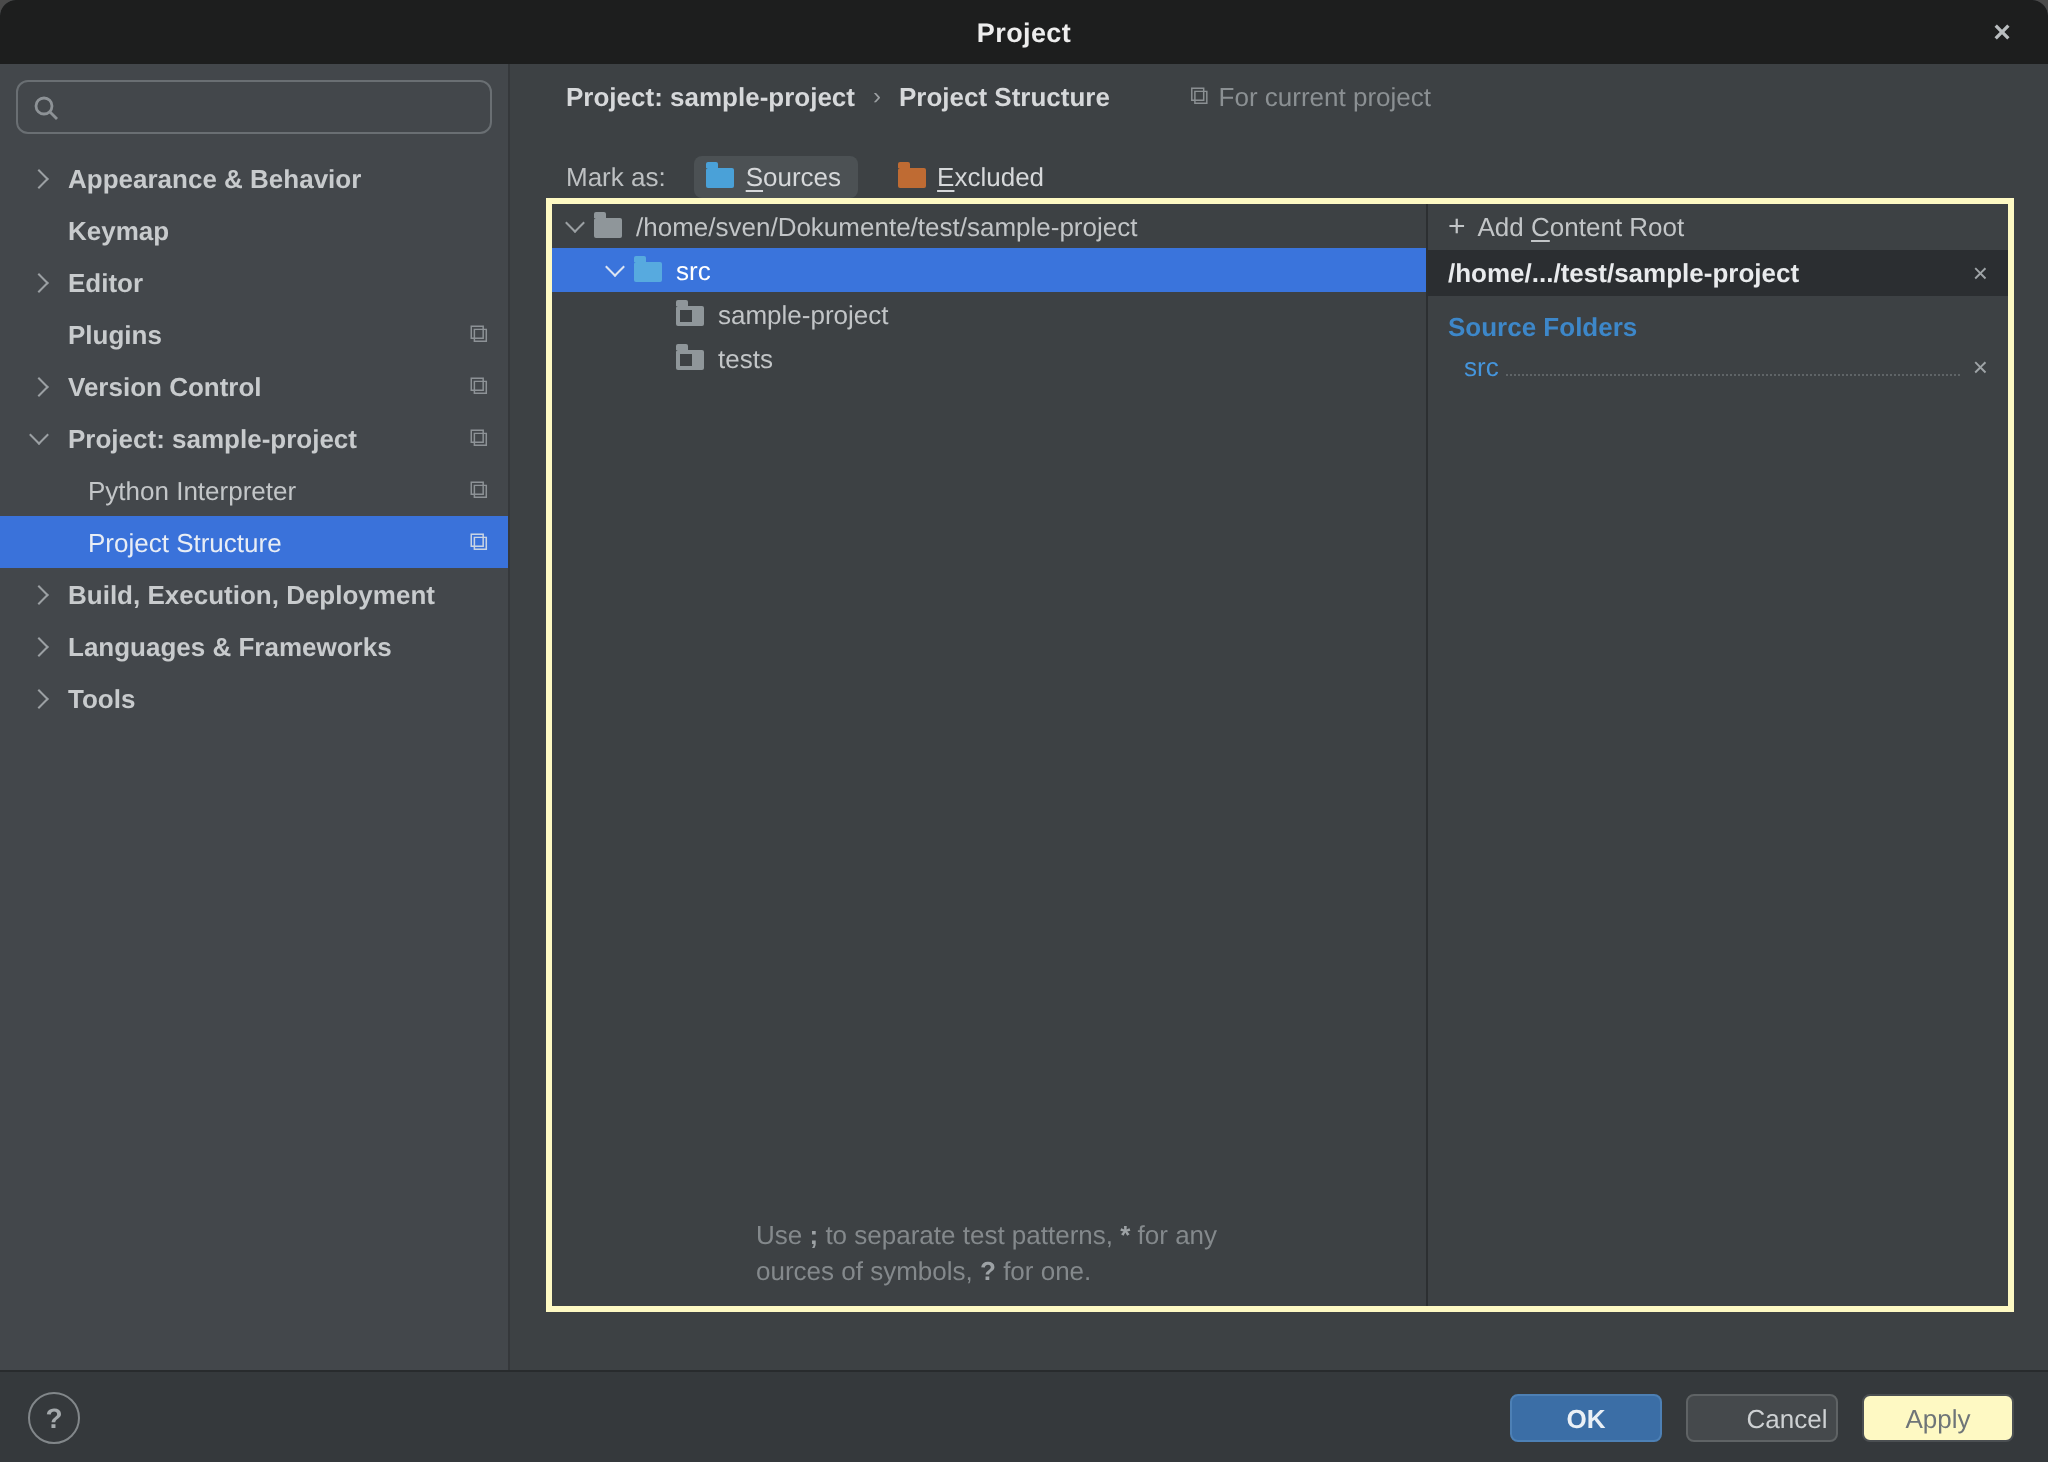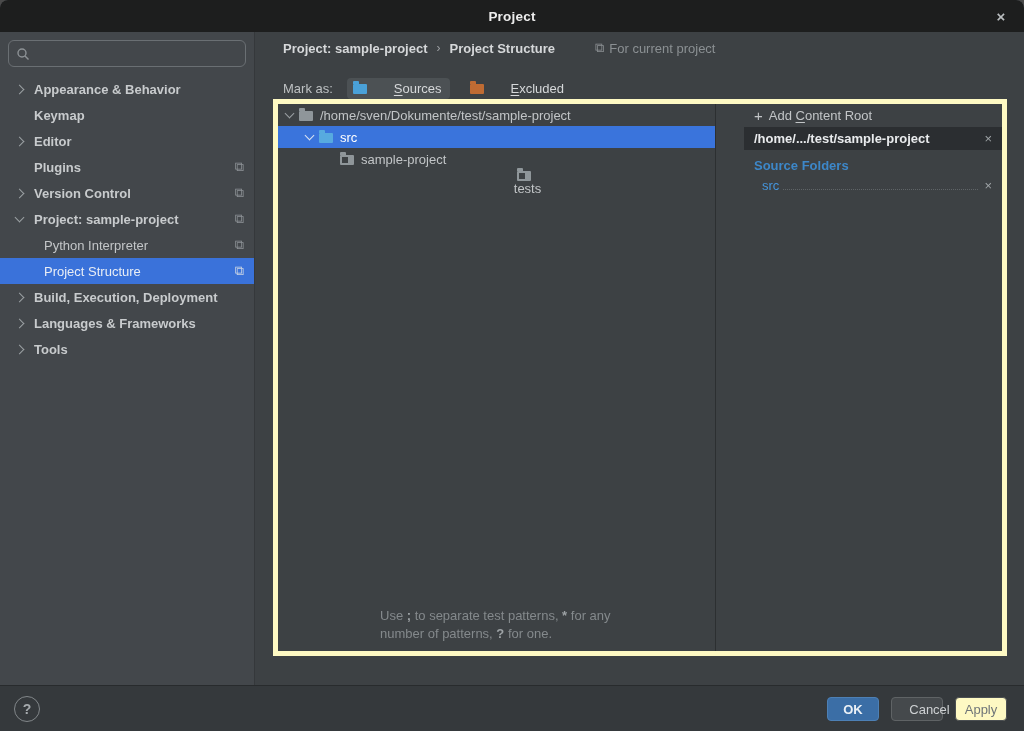--- a/index.html
+++ b/index.html
@@ -27,27 +27,27 @@
 
   
   .main { position:absolute; top:32px; left:256px; right:0; bottom:46px; background:#3d4144; }
   .breadcrumb { position:absolute; top:8px; left:27px; display:flex; align-items:center; font-size:13px; }
   .crumb { color:#d6d8da; font-weight:bold; }
   .crumb-sep { color:#9ca0a3; margin:0 9px; font-size:12px; }
   .context { display:flex; align-items:center; margin-left:40px; color:#8b9093; font-weight:normal; }
   .context .badge { margin:0 5px 0 0; color:#8b9093; }
 
   .markas { position:absolute; top:44px; left:27px; display:flex; align-items:center; font-size:13px; color:#bdc0c2; height:24px; }
-  .chip { display:flex; align-items:center; margin-left:14px; padding:3px 8px 3px 6px; border-radius:4px; color:#d6d8da;gap:21px; }
+  .chip { display:flex; align-items:center; margin-left:14px; padding:3px 8px 3px 6px; border-radius:4px; color:#d6d8da; }
   .chip.selected { background:#4c5154; }
   .chip .folder { margin-right:6px; }
   .u { text-decoration:underline; text-underline-offset:2px; }
 
   
-  .panel { position:absolute; left:17px; top:67px; width:734px; height:557px; border:5px solid #fef9c3; display:flex;gap:28px; }
+  .panel { position:absolute; left:17px; top:67px; width:734px; height:557px; border:3px solid #fef9c3; display:flex; }
   .treecol { width:438px; position:relative; border-right:1px solid #2c2f31; }
   .rightcol { flex:1 1 auto; position:relative; }
 
   .tree-row { height:22px; display:flex; align-items:center; font-size:13px; color:#c2c5c7; white-space:nowrap; }
   .tree-row .chev { margin-right:6px; border-color:#9ba0a3; }
   .tree-row.selected { background:#3a74dc; color:#ffffff; }
   .tree-row.selected .chev { border-color:#dbe4f2; }
   .tree-row .folder { margin-right:7px; }
 
   .folder { width:14px; height:10px; background:#8f969a; border-radius:1px; position:relative; display:inline-block; flex:0 0 auto; margin-top:1px; }
@@ -70,21 +70,21 @@
   .root-row .path { flex:1 1 auto; white-space:nowrap; overflow:hidden; }
   .xbtn { flex:0 0 auto; color:#9fa4a7; font-size:13px; font-weight:normal; padding:0 2px; cursor:default; }
   .sf-head { padding:8px 10px 3px 10px; font-size:13px; font-weight:bold; color:#3d87c9; }
   .sf-row { display:flex; align-items:flex-end; padding:2px 8px 2px 18px; font-size:13px; color:#4595dc; }
   .sf-row .leader { flex:1 1 auto; border-bottom:1px dotted #5f6467; margin:0 4px 3px 4px; }
 
   
   .footer { position:absolute; left:0; right:0; bottom:0; height:46px; background:#35393c; border-top:1px solid #282b2d; }
   .help { position:absolute; left:14px; top:10px; width:26px; height:26px; border:1.5px solid #82878a; border-radius:50%; color:#a5aaad; font-size:14px; font-weight:bold; display:flex; align-items:center; justify-content:center; cursor:default; }
   .btns { position:absolute; right:17px; top:11px; display:flex; gap:12px; }
-  .btn { width:52px; height:24px; border-radius:4px; font-size:13px; display:flex; align-items:center; justify-content:center; font-family:"Liberation Sans", sans-serif; cursor:default; }
+  .btn { width:76px; height:24px; border-radius:4px; font-size:13px; display:flex; align-items:center; justify-content:center; font-family:"Liberation Sans", sans-serif; cursor:default; }
   .btn.ok { background:#3b6ea6; border:1px solid #4d80b5; color:#eaf0f6; font-weight:bold; }
   .btn.cancel { background:#45494c; border:1px solid #5f6365; color:#ced1d3;padding-left:25px; }
   .btn.apply { background:#fef9c3; border:1px solid #4b4f52; color:#6f7578; }
 
   svg { display:block; }
 </style>
 </head>
 <body>
 
 <div class="window">
@@ -186,29 +186,29 @@
         </div>
         <div class="tree-row selected" style="padding-left:28px;">
           <span class="chev down"></span>
           <span class="folder blue"></span>
           <span>src</span>
         </div>
         <div class="tree-row" style="padding-left:62px;">
           <span class="folder module"></span>
           <span>sample-project</span>
         </div>
-        <div class="tree-row" style="padding-left:62px;flex-direction:column;">
+        <div class="tree-row" style="padding-left:62px;">
           <span class="folder module"></span>
           <span>tests</span>
         </div>
 
         <div class="exclude-block">
           <div class="hint">
             <span>Use </span><span class="b">;</span><span> to separate test patterns, </span><span class="b">*</span><span> for any</span><br>
-            <span>number of patterns, </span><span class="b">?</span><span> for one.</span>
+            <span>ources of symbols, </span><span class="b">?</span><span> for one.</span>
           </div>
         </div>
       </div>
 
       <div class="rightcol">
         <div class="addroot-row">
           <span class="plus">+</span>
           <span><span>Add </span><span class="u">C</span><span>ontent Root</span></span>
         </div>
         <div class="root-row">

